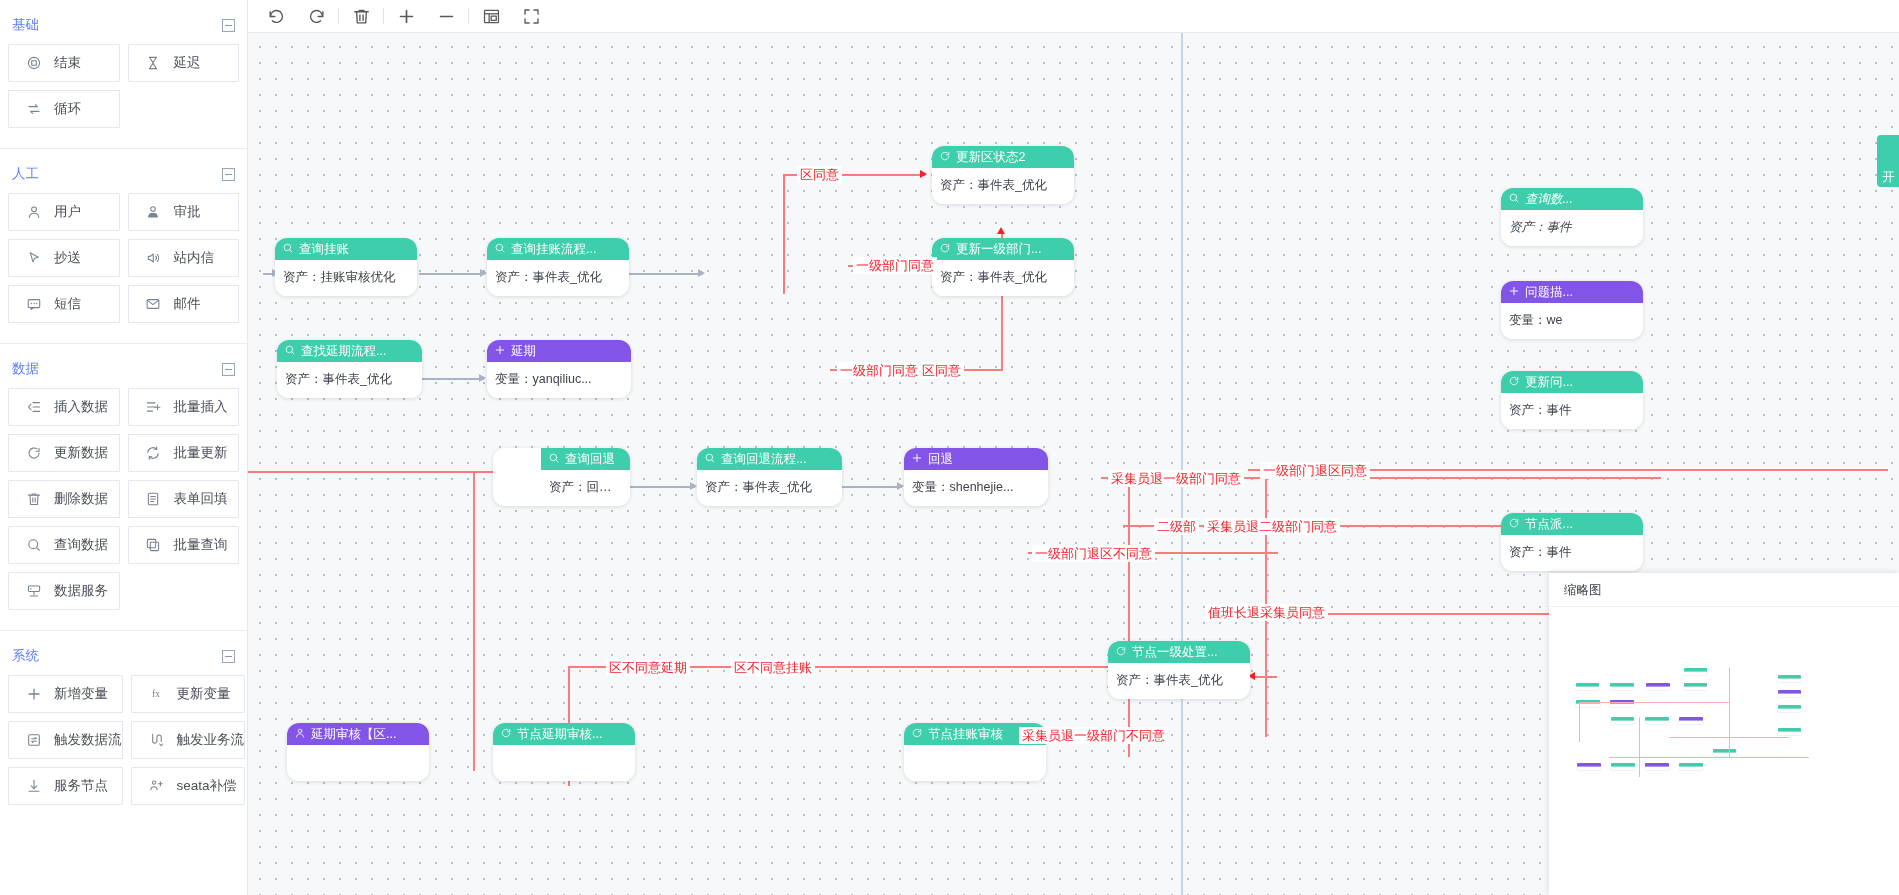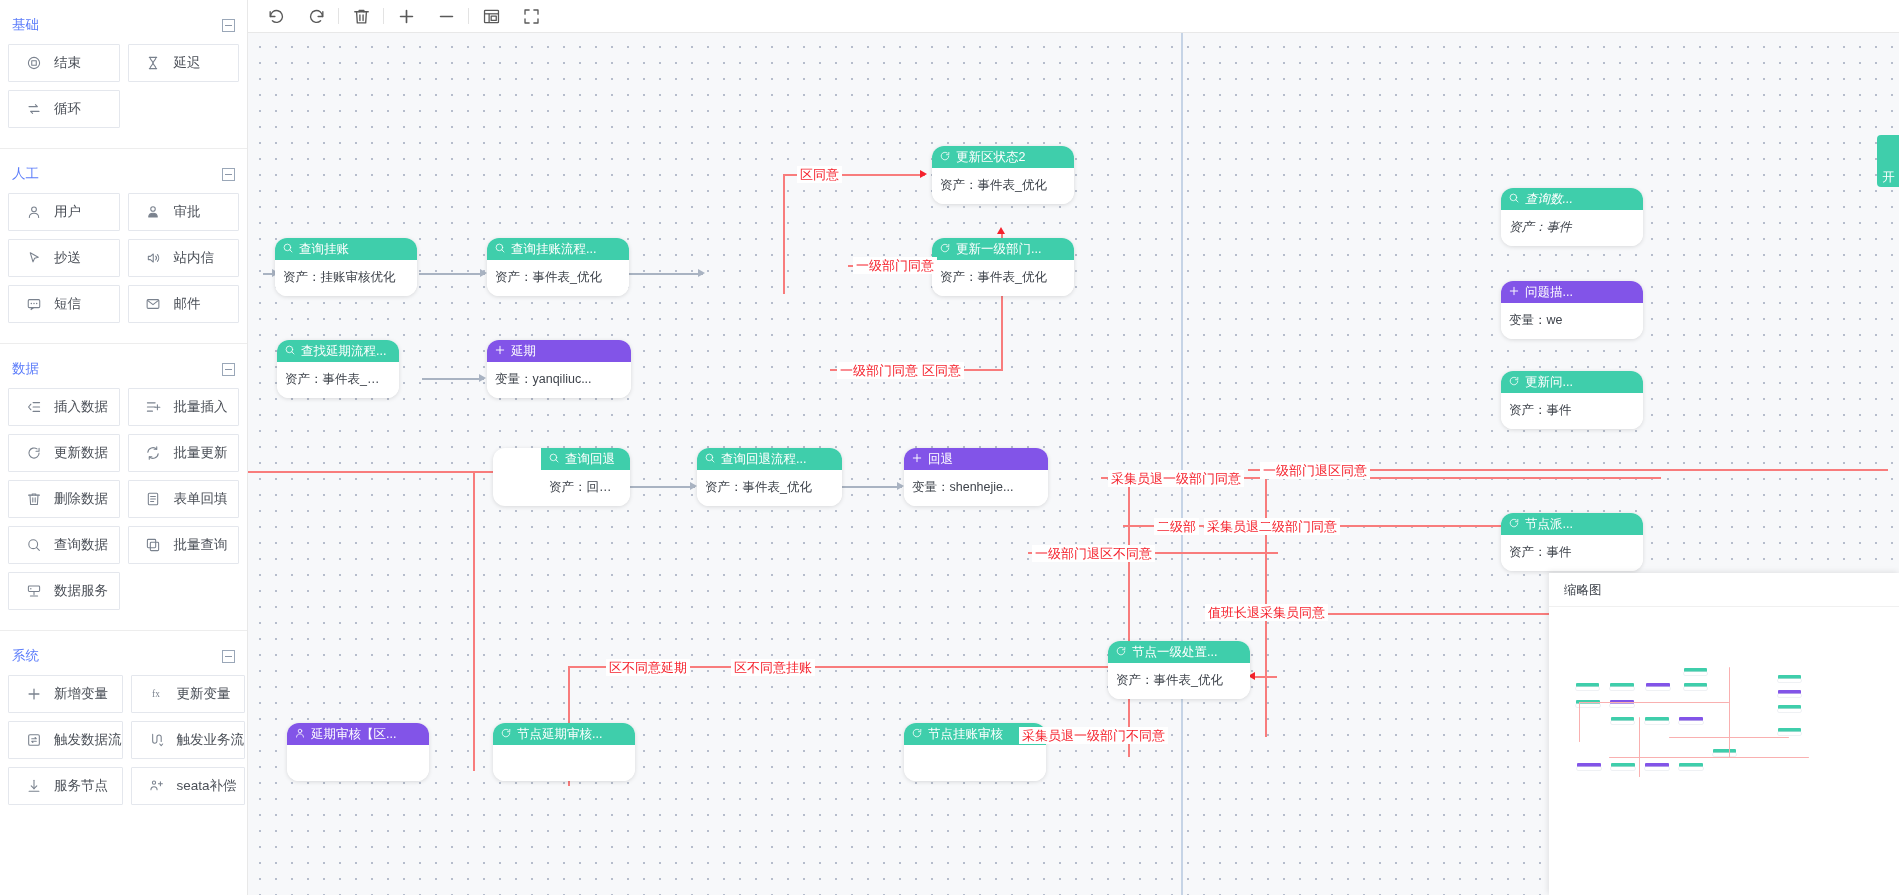--- a/index.html
+++ b/index.html
@@ -540,21 +540,21 @@
       <div class="node tp-green" style="left: 684px; top: 113px; width: 142px;">
         <div class="node-hd">
           <span><svg viewBox="0 0 24 24" fill="none" stroke="currentColor" stroke-width="1.6" stroke-linecap="round" stroke-linejoin="round">
               <path d="M19.6 12a7.6 7.6 0 1 1-3.1-6.1"></path>
               <path d="M19.6 4.8v4.6h-4.6"></path>
             </svg></span>
           <span class="hd-txt">更新区状态2</span>
         </div>
         <div class="node-bd">资产：事件表_优化</div>
       </div>
-      <div class="node tp-green" style="left: 29px; top: 307px; width: 122px;">
+      <div class="node tp-green" style="left: 29px; top: 307px; width: 145px;">
         <div class="node-hd">
           <span><svg viewBox="0 0 24 24" fill="none" stroke="currentColor" stroke-width="1.6" stroke-linecap="round" stroke-linejoin="round">
               <circle cx="10.8" cy="10.8" r="6.6"></circle>
               <path d="M15.6 15.6l4.4 4.4"></path>
             </svg></span>
           <span class="hd-txt">查找延期流程...</span>
         </div>
         <div class="node-bd">资产：事件表_优化</div>
       </div>
       <div class="node tp-purple" style="left: 239px; top: 307px; width: 144px;">

